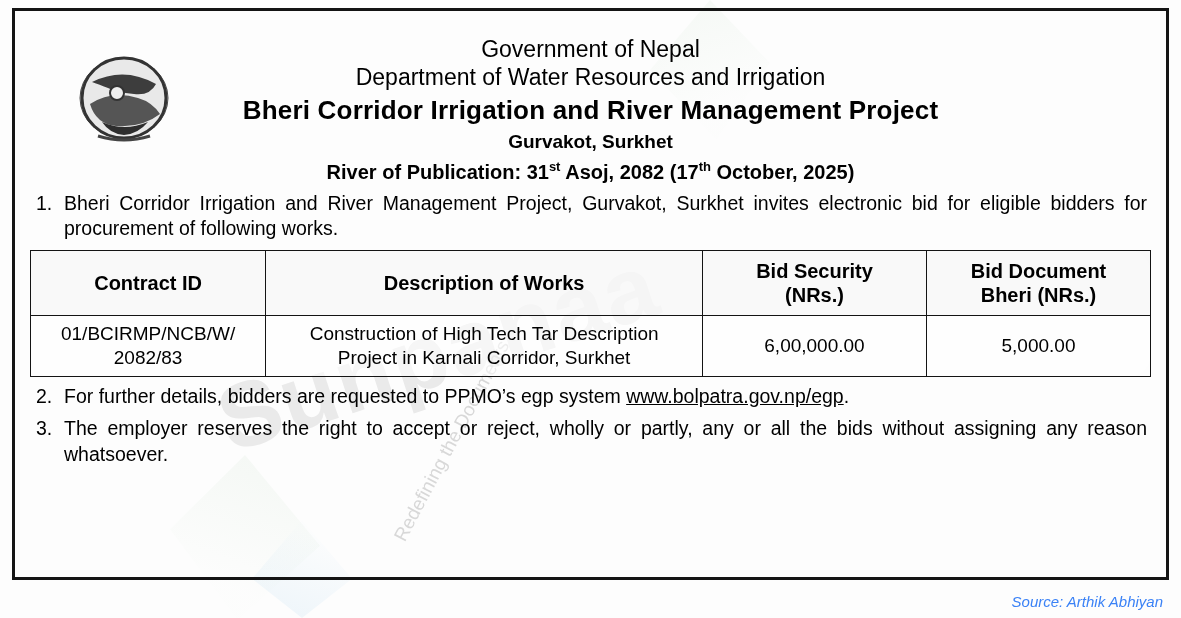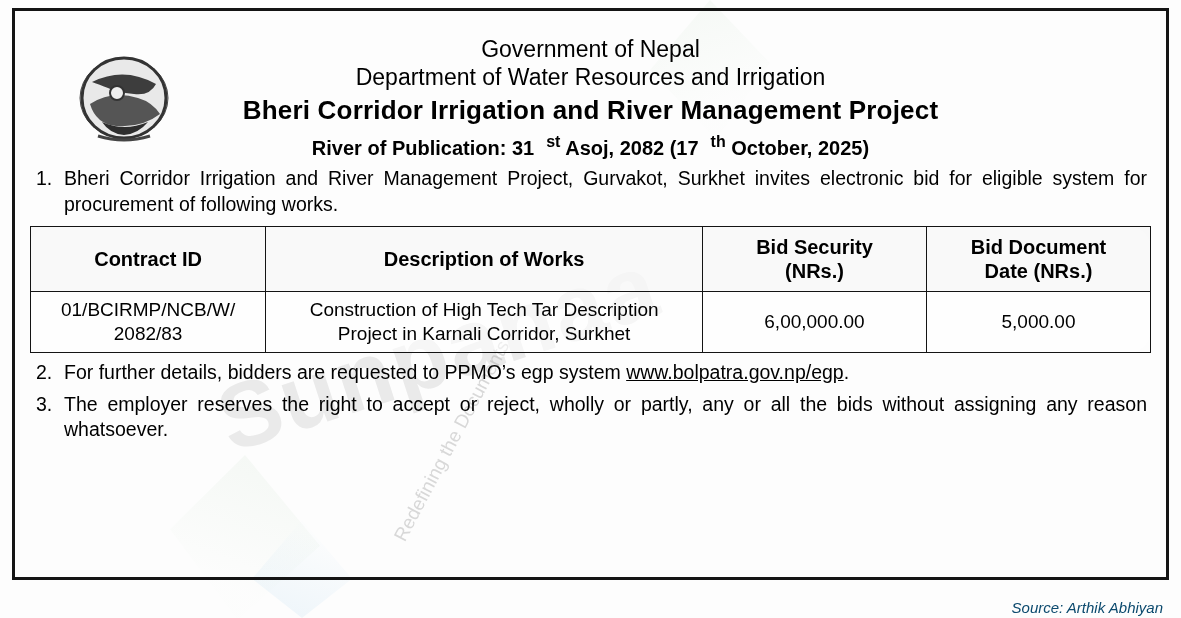--- a/index.html
+++ b/index.html
@@ -133,21 +133,21 @@
     font-size: 27px;
     padding: 1px 15px 3px 15px;
     letter-spacing: 0.3px;
   }
   .pubdate {
     text-align: center;
     font-size: 20px;
     font-weight: bold;
     margin-top: 6px;
   }
-  .pubdate sup { font-size: 16px; margin-left: 12px; }
+  .pubdate sup { font-size: 13px; }
 
   .clause {
     display: flex;
     font-size: 19.5px;
     margin-top: 7px;
     line-height: 1.3;
   }
   .clause-num {
     width: 34px;
     flex: 0 0 34px;
@@ -198,24 +198,24 @@
     text-align: right;
     font-size: 21px;
     font-weight: bold;
     margin-top: 16px;
     padding-right: 16px;
   }
 
   .source {
     position: absolute;
     right: 18px;
-    bottom: 2px;
+    bottom: 8px;
     font-size: 15px;
     font-style: italic;
-    color: #0c4a6e;
+    color: #3b82f6;
     z-index: 3;
   }
 </style>
 </head>
 <body>
 
 <div class="page">
 
   <div class="watermark">
     <div class="wm-leaf wm-leaf-1"></div>
@@ -236,45 +236,46 @@
     <circle cx="49" cy="41" r="7" fill="#efefef" stroke="#333" stroke-width="2"></circle>
     <path d="M30 84 q26 8 52 0" fill="none" stroke="#444" stroke-width="3"></path>
   </svg>
 
   <div class="content">
 
     <div class="head">
       <div class="head-l1">Government of Nepal</div>
       <div class="head-l3">Department of Water Resources and Irrigation</div>
       <div class="project-name">Bheri Corridor Irrigation and River Management Project</div>
+      <div class="location">Gurvakot, Surkhet</div>
     </div>
 
 
     <div class="pubdate">
       <span>River of Publication:</span>
       <span>31</span><sup>st</sup><span> Asoj, 2082 (17</span><sup>th</sup><span> October, 2025)</span>
     </div>
 
     <div class="clause">
       <div class="clause-num">1.</div>
-      <div class="clause-text">Bheri Corridor Irrigation and River Management Project, Gurvakot, Surkhet invites electronic bid for eligible system for procurement of following works.</div>
+      <div class="clause-text">Bheri Corridor Irrigation and River Management Project, Gurvakot, Surkhet invites electronic bid for eligible bidders for procurement of following works.</div>
     </div>
 
     <table class="bids">
       <thead>
         <tr>
           <th class="col-id">Contract ID</th>
           <th class="col-desc">Description of Works</th>
           <th class="col-sec">
             <div>Bid Security</div>
             <div>(NRs.)</div>
           </th>
           <th class="col-cost">
             <div>Bid Document</div>
-            <div>Date (NRs.)</div>
+            <div>Bheri (NRs.)</div>
           </th>
         </tr>
       </thead>
       <tbody>
         <tr>
           <td>
             <div>01/BCIRMP/NCB/W/</div>
             <div>2082/83</div>
           </td>
           <td class="desc">

